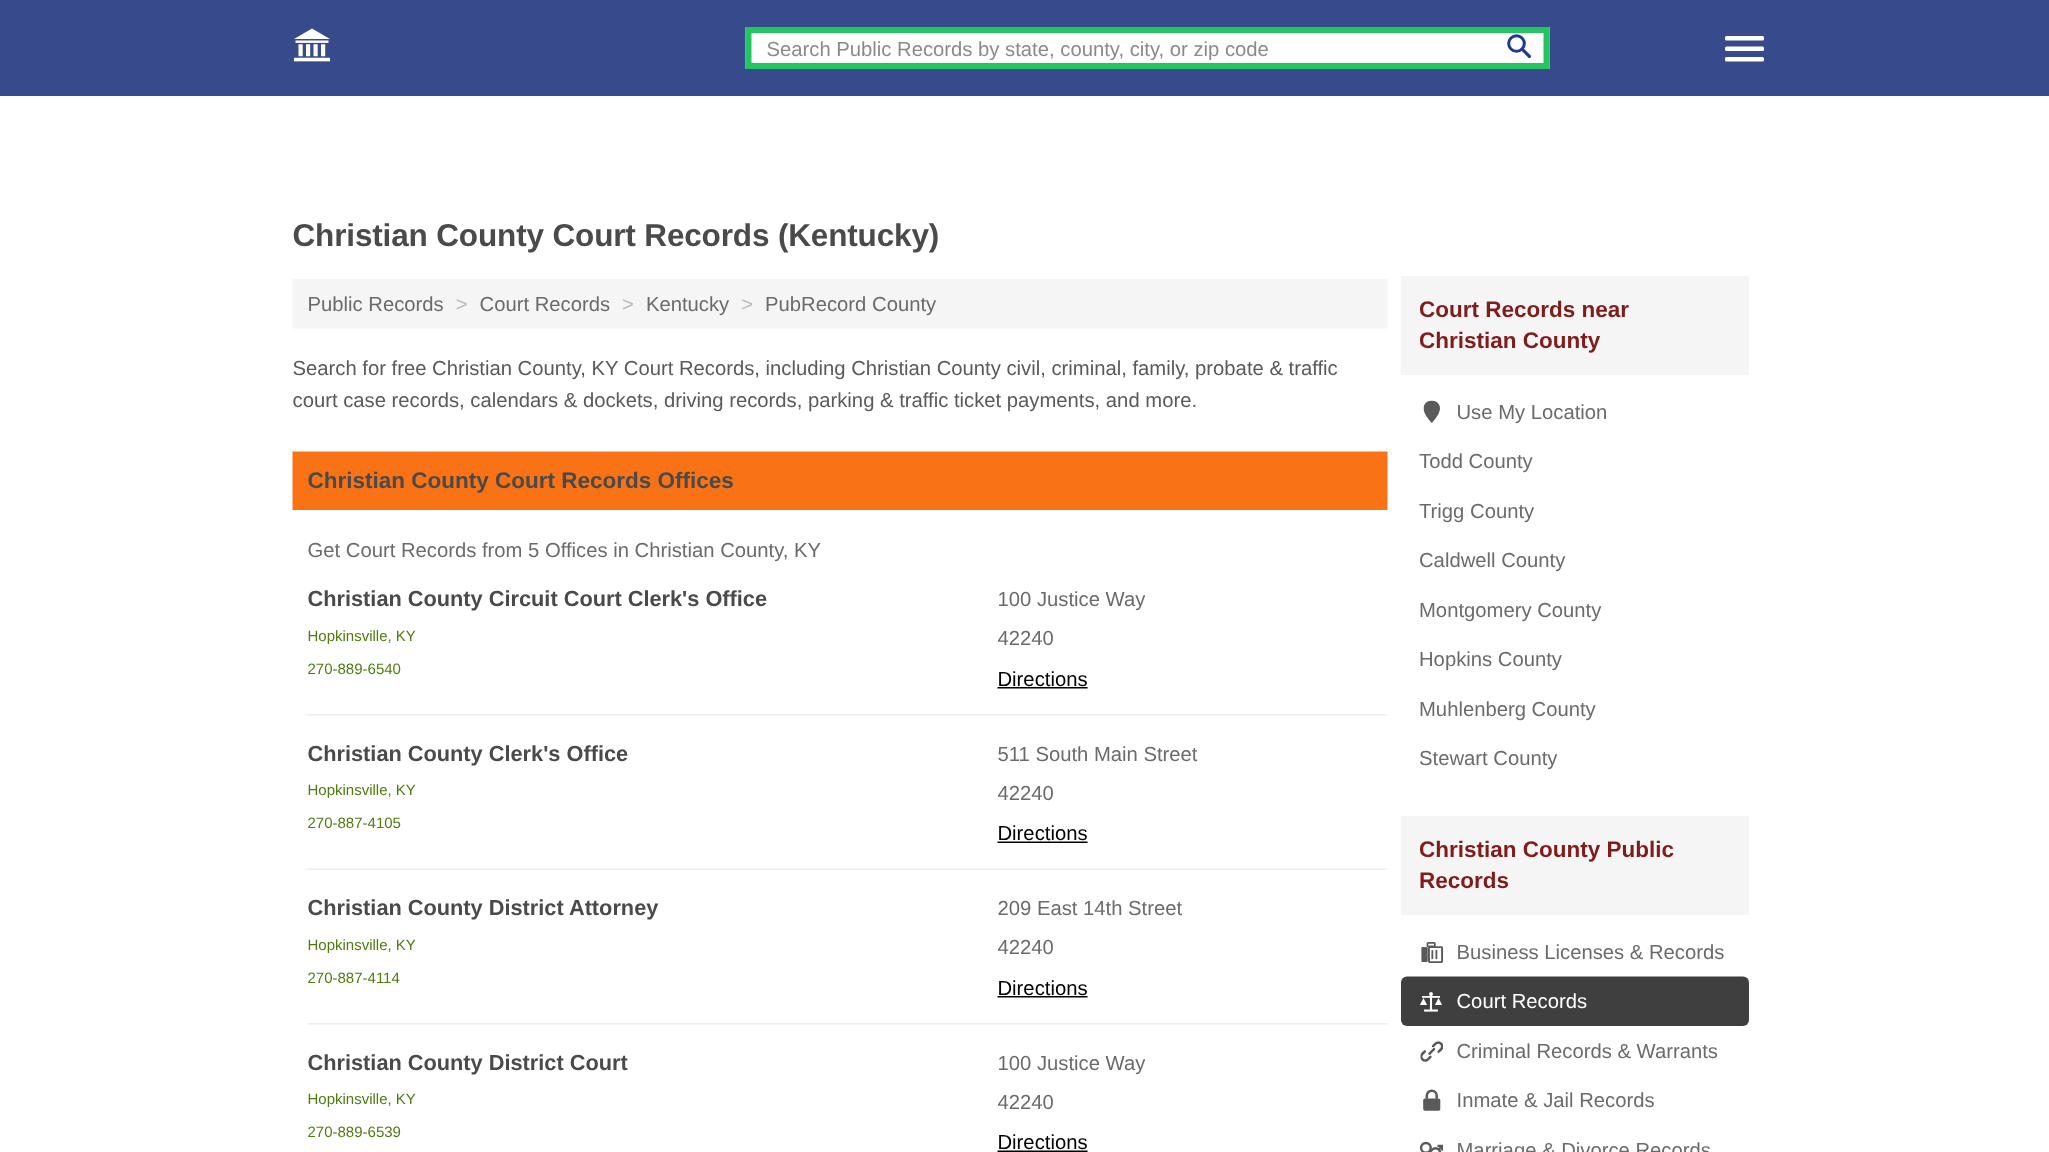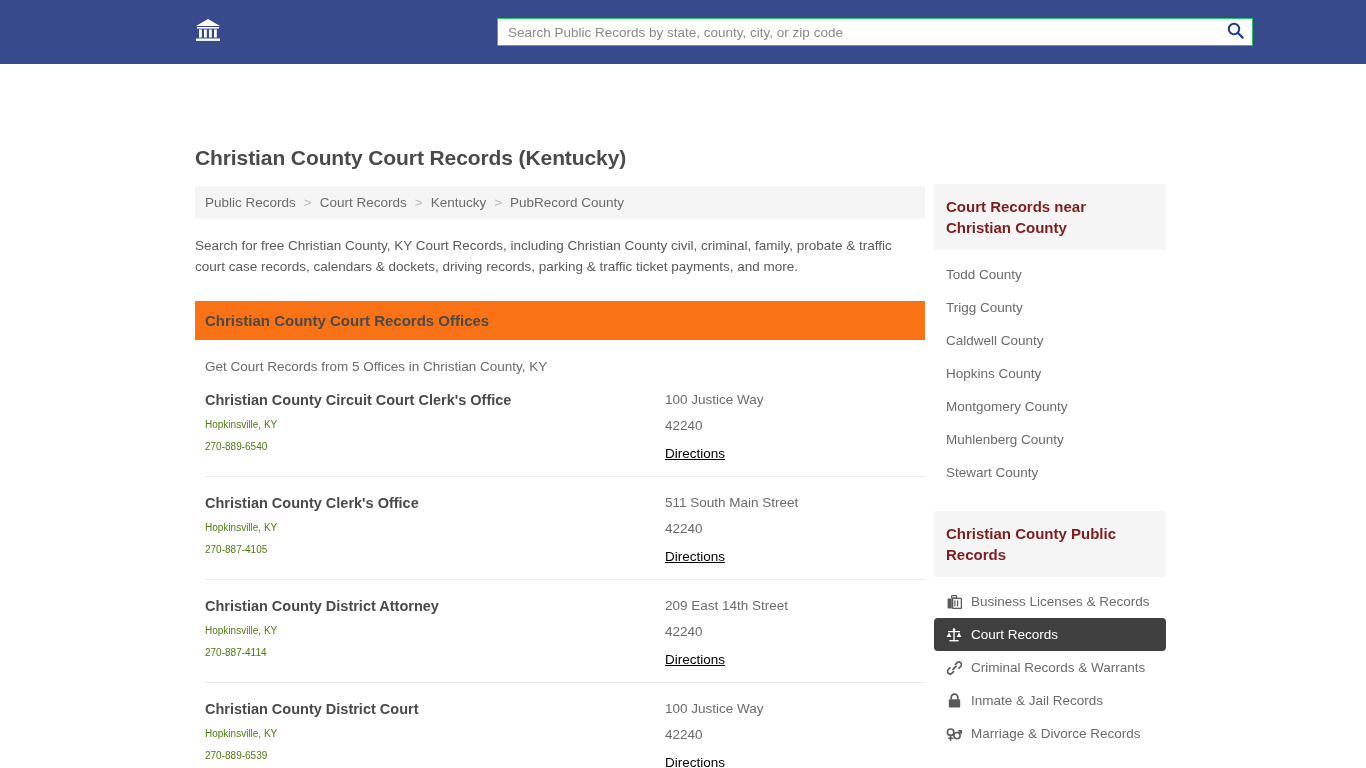--- a/index.html
+++ b/index.html
@@ -20,22 +20,22 @@
   }
   .brand{
     position:absolute; left:195px; top:18px;
     display:flex; align-items:center; gap:9px;
     color:#ffffff; font-size:26px; font-weight:bold;
     letter-spacing:-0.2px; text-decoration:none;
   }
   .brand svg{ display:block; }
   .search-wrap{
     position:absolute; left:497px; top:18px;
-    width:756px; height:28px;
-    background:#ffffff; border:1px solid #22c55e;
+    width:536px; height:28px;
+    background:#ffffff; border:4px solid #22c55e;
     display:flex; align-items:center;
   }
   .search-input{
     flex:1; height:100%; border:0; outline:0; background:transparent;
     font-family:"Liberation Sans", sans-serif; font-size:13.5px;
     color:#333; padding:0 10px;
   }
   .search-input::placeholder{ color:#8a8a8a; }
   .search-btn{
     width:34px; height:100%; border:0; background:transparent;
@@ -204,33 +204,41 @@
         </div>
       </div>
   </div>
 
   <div class="side-col">
 
     <div class="panel">
       <div class="panel-head">Court Records near Christian County</div>
       <div class="panel-list" id="nearby-list">
           <a class="panel-item" href="#">
+            <span class="ico">
+              <svg width="11" height="15" viewBox="0 0 11 15">
+                <path d="M5.5 0C2.5 0 0 2.4 0 5.3 0 9.2 5.5 15 5.5 15S11 9.2 11 5.3C11 2.4 8.5 0 5.5 0z" fill="#5a5a5a"></path>
+              </svg>
+            </span>
+            <span>Use My Location</span>
+          </a>
+          <a class="panel-item" href="#">
             <span>Todd County</span>
           </a>
           <a class="panel-item" href="#">
             <span>Trigg County</span>
           </a>
           <a class="panel-item" href="#">
             <span>Caldwell County</span>
           </a>
           <a class="panel-item" href="#">
+            <span>Montgomery County</span>
+          </a>
+          <a class="panel-item" href="#">
             <span>Hopkins County</span>
-          </a>
-          <a class="panel-item" href="#">
-            <span>Montgomery County</span>
           </a>
           <a class="panel-item" href="#">
             <span>Muhlenberg County</span>
           </a>
           <a class="panel-item" href="#">
             <span>Stewart County</span>
           </a>
         </div>
     </div>
 

